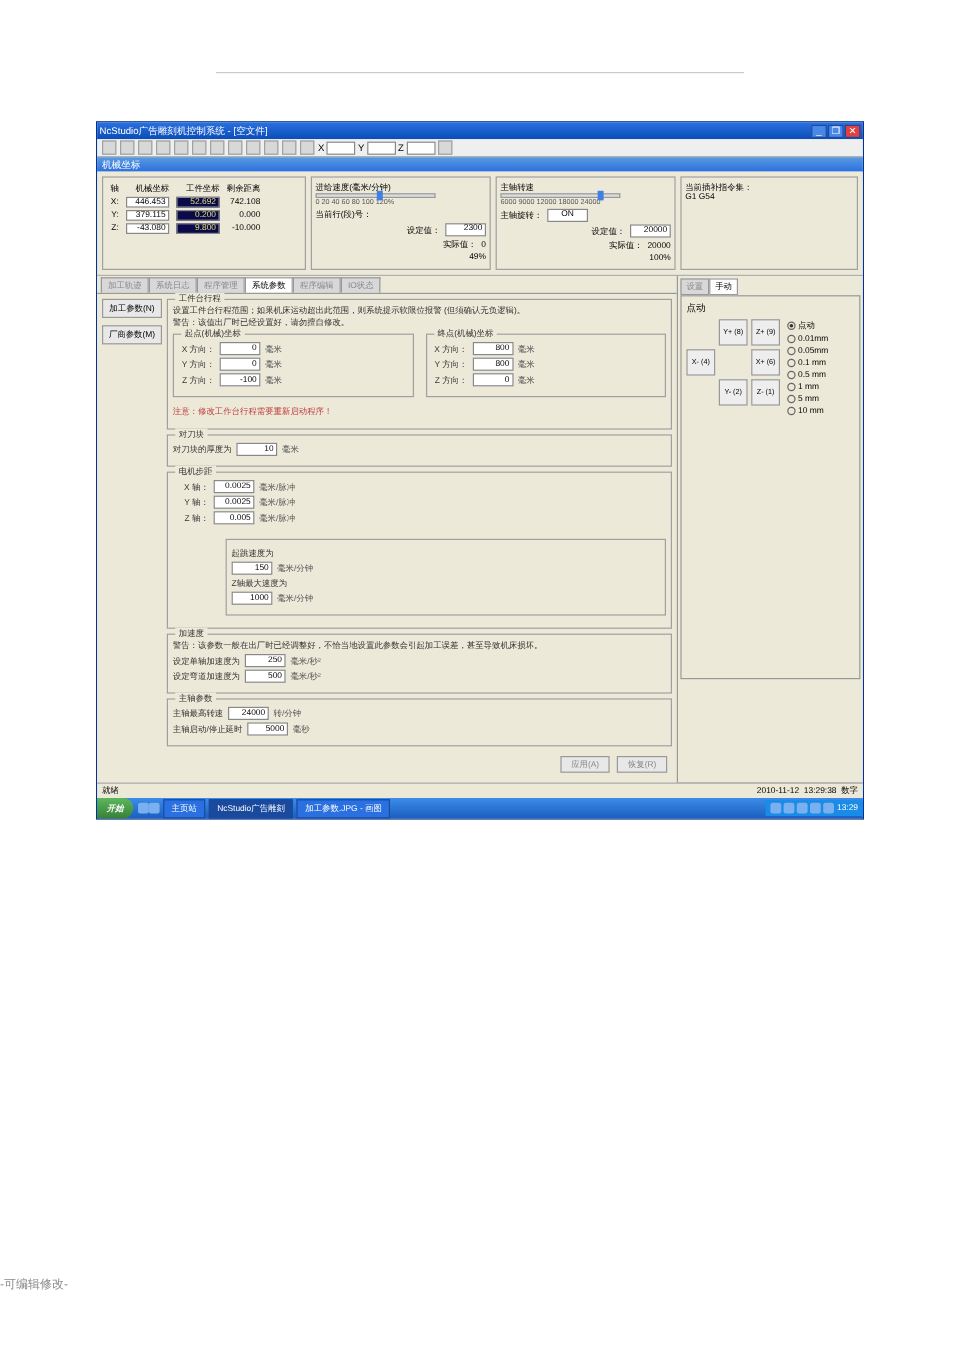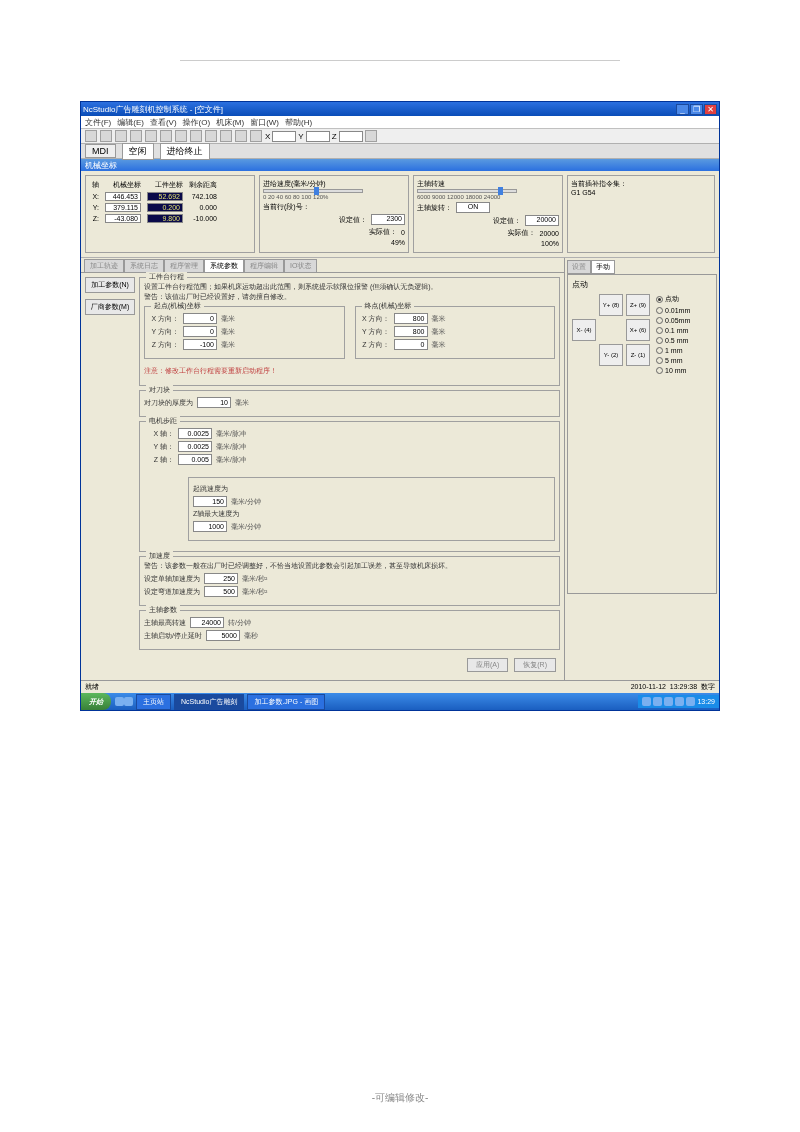--- a/index.html
+++ b/index.html
@@ -59,48 +59,39 @@
   .rdot.sel::after { content: ""; width: 3px; height: 3px; background: #333; border-radius: 50%; }
   .btnrow { display: flex; justify-content: flex-end; gap: 6px; padding: 4px; }
   .btn { padding: 1px 8px; font-size: 7px; border: 1px solid #999; background: #e8e8e8; color: #888; }
   .statusbar { height: 13px; background: #ece9d8; border-top: 1px solid #999; display: flex; align-items: center; justify-content: space-between; padding: 0 4px; font-size: 7px; }
   .taskbar { height: 17px; background: linear-gradient(#3c8ce8,#1a5ec0); display: flex; align-items: center; font-size: 7px; color: #fff; }
   .startbtn { background: linear-gradient(#5cb85c,#388038); padding: 2px 8px; border-radius: 0 8px 8px 0; height: 100%; display: flex; align-items: center; font-style: italic; font-weight: bold; }
   .taskitem { padding: 2px 6px; margin-left: 3px; background: #2b70e0; border: 1px solid #1a4a9e; }
   .taskitem.active { background: #1a4a9e; }
   .tray { margin-left: auto; background: #1a8ce8; padding: 2px 4px; display: flex; gap: 2px; align-items: center; }
   .trayico { width: 9px; height: 9px; background: #7ab0f0; border-radius: 2px; }
-  .footnote { text-align: center; font-size: 10px; color: #888; margin-top: 380px; }
+  .footnote { text-align: left; font-size: 10px; color: #888; margin-top: 380px; }
 </style>
 </head>
 <body>
 
 <div class="page">
   <div class="topline"></div>
 
   <div class="window">
 
     <div class="titlebar">
       <span>NcStudio广告雕刻机控制系统  - [空文件]</span>
       <div class="buttons">
         <div class="wbtn">_</div>
         <div class="wbtn">❐</div>
         <div class="wbtn close">✕</div>
       </div>
     </div>
 
-    <div class="menubar">
-      <span>文件(F)</span>
-      <span>编辑(E)</span>
-      <span>查看(V)</span>
-      <span>操作(O)</span>
-      <span>机床(M)</span>
-      <span>窗口(W)</span>
-      <span>帮助(H)</span>
-    </div>
 
     <div class="toolbar">
       <div class="ticon"></div>
       <div class="ticon"></div>
       <div class="ticon"></div>
       <div class="ticon"></div>
       <div class="ticon"></div>
       <div class="ticon"></div>
       <div class="ticon"></div>
       <div class="ticon"></div>
@@ -112,25 +103,20 @@
         <span>X</span>
         <span class="coord-in"></span>
         <span>Y</span>
         <span class="coord-in"></span>
         <span>Z</span>
         <span class="coord-in"></span>
         <div class="ticon"></div>
       </div>
     </div>
 
-    <div class="mdirow">
-      <span class="mdibtn">MDI</span>
-      <span class="mdibtn" style="background:#fff;">空闲</span>
-      <span class="mdibtn" style="background:#fff;">进给终止</span>
-    </div>
 
     <div class="secheader">机械坐标</div>
 
     <div class="statuspanel">
       <div class="box" style="flex:0 0 170px;">
         <table class="coordtbl">
           <tbody>
               <tr>
             <td>轴</td>
             <td>机械坐标</td>

